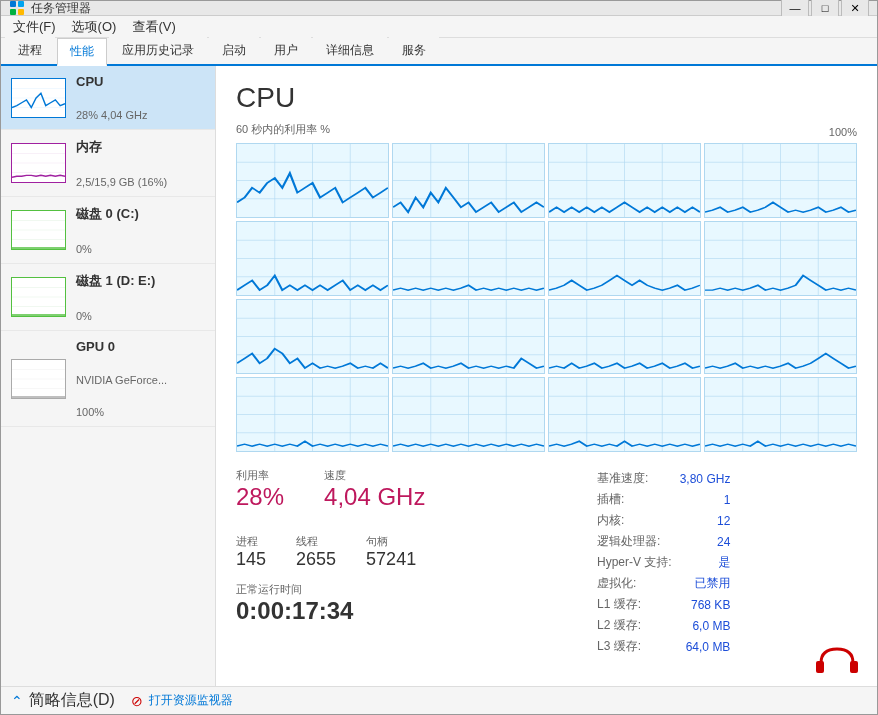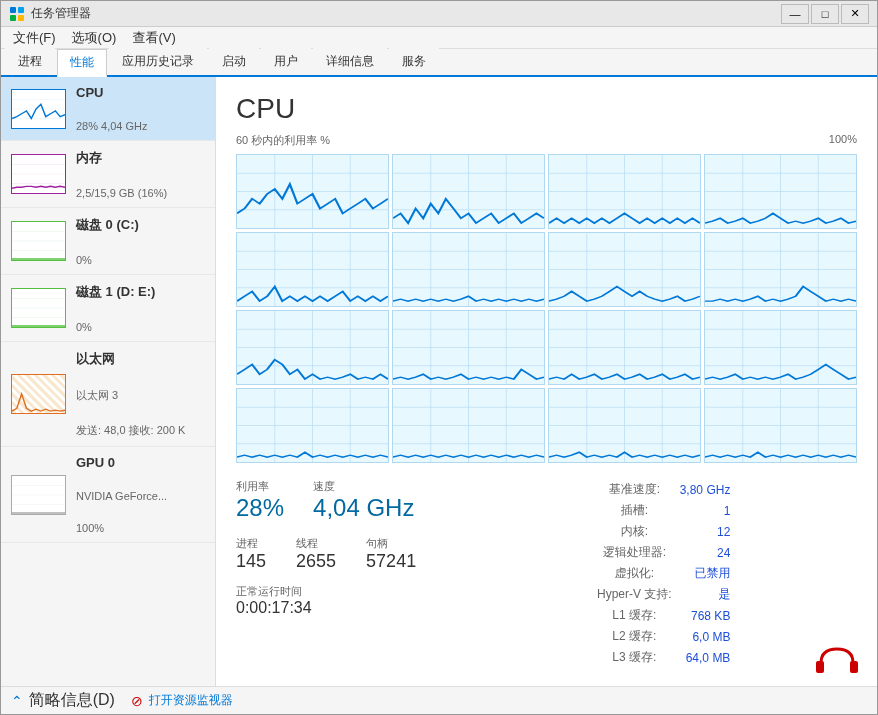--- a/index.html
+++ b/index.html
@@ -14,21 +14,21 @@
     .window {
       width: 878px;
       height: 715px;
       background: #f5f5f5;
       border: 1px solid #999;
       display: flex;
       flex-direction: column;
     }
     .title-bar {
       background: #e8e8e8;
-      height: 26px;
+      height: 15px;
       display: flex;
       align-items: center;
       padding: 0 8px;
       border-bottom: 1px solid #ccc;
       justify-content: space-between;
     }
     .title-bar-left {
       display: flex;
       align-items: center;
       gap: 6px;
@@ -182,62 +182,62 @@
       border: 1px solid #b0d8f0;
       position: relative;
       overflow: hidden;
     }
     .cpu-graph-cell svg {
       width: 100%;
       height: 100%;
     }
     .stats-row {
       display: flex;
-      gap: 29px;
-      margin-bottom: 13px;
+      gap: 40px;
+      margin-bottom: 22px;
     }
     .stat-group { }
     .stat-label {
       font-size: 11px;
       color: #666;
     }
     .stat-value {
       font-size: 24px;
       font-weight: 300;
-      color: #0369a1;
+      color: #be185d;
       line-height: 1.2;
     }
     .stats-secondary {
       display: flex;
       gap: 30px;
       margin-bottom: 12px;
     }
     .stat-small-group { }
     .stat-small-label {
       font-size: 11px;
       color: #666;
     }
     .stat-small-value {
       font-size: 18px;
       font-weight: 300;
       color: #333;
     }
     .runtime-group { margin-bottom: 6px; }
     .runtime-label { font-size: 11px; color: #666; }
-    .runtime-value { font-size: 16px; font-weight: 400; color: #333; }
+    .runtime-value { font-size: 24px; font-weight: 700; color: #333; }
     .info-table {
       border-collapse: collapse;
     }
     .info-table td {
       font-size: 12px;
       padding: 2px 6px 2px 0;
       color: #1d4ed8;
       text-align: right;
     }
-    .info-table td:first-child { color: #666; text-align: center; padding-right: 8px; }
+    .info-table td:first-child { color: #666; text-align: left; padding-right: 8px; }
     .status-bar {
       height: 28px;
       background: #f5f5f5;
       border-top: 1px solid #ddd;
       display: flex;
       align-items: center;
       padding: 0 10px;
       gap: 16px;
     }
     .status-bar-left {
@@ -362,32 +362,20 @@
             <line x1="0" y1="30" x2="55" y2="30" stroke="#e0f0e0" stroke-width="0.5"></line>
             <polyline points="0,39 55,39" fill="none" stroke="#53c040" stroke-width="1.5"></polyline>
           </svg>
         </div>
         <div class="sidebar-info">
           <div class="sidebar-title">磁盘 1 (D: E:)</div>
           <div class="sidebar-subtitle">0%</div>
         </div>
       </div>
 
-      <div class="sidebar-item">
-        <div class="sidebar-graph graph-net" style="background: repeating-linear-gradient(45deg, #f8e8d0, #f8e8d0 3px, white 3px, white 6px);">
-          <svg viewBox="0 0 55 40" preserveAspectRatio="none">
-            <polyline points="0,38 5,35 10,20 15,35 20,38 25,36 30,38 35,36 40,38 45,37 50,38 55,37" fill="none" stroke="#e07020" stroke-width="1.5"></polyline>
-          </svg>
-        </div>
-        <div class="sidebar-info">
-          <div class="sidebar-title">以太网</div>
-          <div class="sidebar-subtitle">以太网 3</div>
-          <div class="sidebar-subtitle">发送: 48,0 接收: 200 K</div>
-        </div>
-      </div>
 
       <div class="sidebar-item">
         <div class="sidebar-graph graph-gpu">
           <svg viewBox="0 0 55 40" preserveAspectRatio="none">
             <rect width="55" height="40" fill="white"></rect>
             <line x1="0" y1="10" x2="55" y2="10" stroke="#eee" stroke-width="0.5"></line>
             <line x1="0" y1="20" x2="55" y2="20" stroke="#eee" stroke-width="0.5"></line>
             <line x1="0" y1="30" x2="55" y2="30" stroke="#eee" stroke-width="0.5"></line>
             <polyline points="0,39 55,39" fill="none" stroke="#aaa" stroke-width="1.5"></polyline>
           </svg>
@@ -400,21 +388,21 @@
       </div>
     </div>
 
     <div class="detail-panel" style="position:relative;">
       <div class="detail-header">
         <div>
           <div class="detail-title">CPU</div>
         </div>
       </div>
 
-      <div style="display:flex; justify-content:space-between; margin-bottom:2px;">
+      <div style="display:flex; justify-content:space-between; margin-bottom:2px;align-items:center;">
         <span class="usage-label">60 秒内的利用率 %</span>
         <span class="usage-label-right">100%</span>
       </div>
 
       <div class="cpu-graphs-container">
 
         <div class="cpu-graph-cell">
           <svg viewBox="0 0 100 75" preserveAspectRatio="none">
             <rect width="100" height="75" fill="#e8f8ff"></rect>
             <line x1="0" y1="18.75" x2="100" y2="18.75" stroke="#b0d8f0" stroke-width="0.5"></line>
@@ -657,26 +645,26 @@
             </tr>
             <tr>
               <td>内核:</td>
               <td>12</td>
             </tr>
             <tr>
               <td>逻辑处理器:</td>
               <td>24</td>
             </tr>
             <tr>
+              <td>Hyper-V 支持:</td>
+              <td>是</td>
+            </tr>
+            <tr>
               <td>虚拟化:</td>
               <td>已禁用</td>
-            </tr>
-            <tr>
-              <td>Hyper-V 支持:</td>
-              <td>是</td>
             </tr>
             <tr>
               <td>L1 缓存:</td>
               <td>768 KB</td>
             </tr>
             <tr>
               <td>L2 缓存:</td>
               <td>6,0 MB</td>
             </tr>
             <tr>

